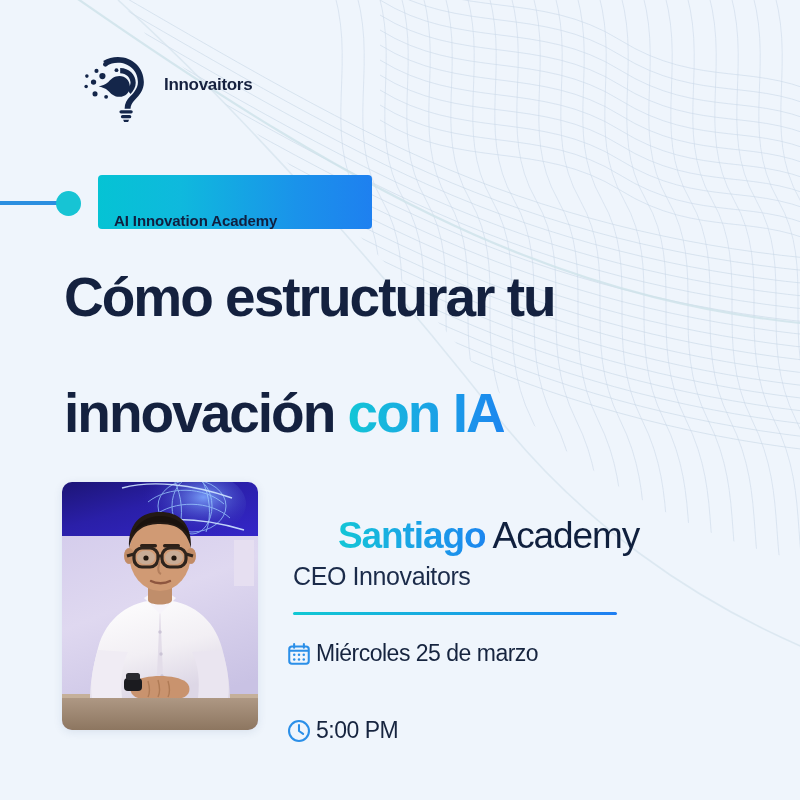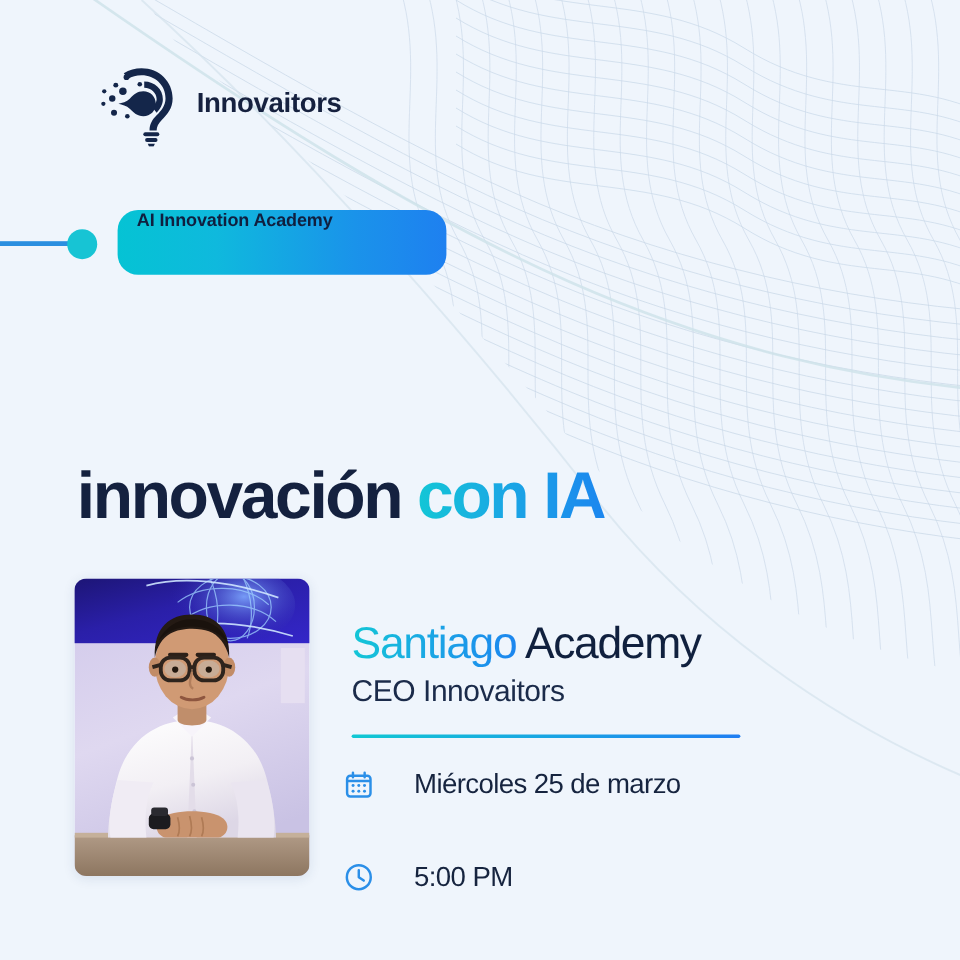--- a/index.html
+++ b/index.html
@@ -21,21 +21,21 @@
     position:absolute; inset:0; background:#eff5fc;
   }
 
   
   #logo-block {
     position:absolute; left:78px; top:48px;
     display:flex; align-items:center; gap:12px;
   }
   #logo-mark { width:74px; height:74px; display:block; }
   #logo-word {
-    font-size:23px; font-weight:bold; color:#16213f;
+    font-size:17px; font-weight:bold; color:#16213f;
     letter-spacing:-0.3px;
   }
 
   
   #badge-row {
     position:absolute; left:0; top:175px;
     width:400px; height:54px;
     display:flex; align-items:center;
   }
   #badge-line {
@@ -43,23 +43,23 @@
     width:68px; height:4px; background:#2b8fe0;
   }
   #badge-dot {
     position:absolute; left:56px; top:16px;
     width:25px; height:25px; border-radius:50%;
     background:#17c4d4;
   }
   #badge {
     position:absolute; left:98px; top:0;
     width:274px; height:54px;
-    border-radius:17px;
+    border-radius:4px;
     background:linear-gradient(90deg,#05c3d4 0%,#0fb9dd 30%,#1a93ea 72%,#1e80f0 100%);
-    display:flex; align-items:flex-start;
+    display:flex; align-items:flex-end;
     padding-left:16px;
   }
   #badge-label {
     font-size:15px; font-weight:bold; color:#101f3f;
     letter-spacing:-0.1px;
   }
 
   
   #headline {
     position:absolute; left:64px; top:268px;
@@ -90,37 +90,37 @@
 
   
   #speaker-name {
     position:absolute; left:293px; top:514px;
     font-size:37px;
     line-height:44px;
     letter-spacing:-1.1px;
     color:#10203e;
     white-space:nowrap;
   }
-  #speaker-first { font-weight:normal; }
+  #speaker-first { font-weight:bold;margin-left:45px; }
   #speaker-last  { font-weight:normal; }
 
   #speaker-role {
     position:absolute; left:293px; top:562px;
     font-size:25px; color:#1b2b4a; letter-spacing:-0.4px;
   }
 
   #divider {
     position:absolute; left:293px; top:612px;
     width:324px; height:3px; border-radius:2px;
     background:linear-gradient(90deg,#11c8d3 0%,#18a5e3 50%,#1f7ef2 100%);
   }
 
   .meta-row {
     position:absolute; left:286px;
-    display:flex; align-items:center; gap:33px;
+    display:flex; align-items:center; gap:4px;
   }
   #meta-date { top:640px; }
   #meta-time { top:717px; }
   .meta-icon { width:26px; height:26px; flex:none; display:block; }
   .meta-text {
     font-size:23px; color:#16243f; letter-spacing:-0.5px;
     white-space:nowrap;
   }
 </style>
 </head>
@@ -229,21 +229,21 @@
 
 <div id="badge-row">
   <div id="badge-line"></div>
   <div id="badge-dot"></div>
   <div id="badge">
     <span id="badge-label">AI Innovation Academy</span>
   </div>
 </div>
 
 <h1 id="headline">
-  <br>
+  <span>Cómo estructurar tu</span><br>
   <br>
   <span>innovación </span><span class="grad-text">con IA</span>
 </h1>
 
 <div id="photo">
   <svg id="photo-svg" viewBox="0 0 196 248" xmlns="http://www.w3.org/2000/svg" aria-hidden="true">
     <defs>
       <linearGradient id="screenG" x1="0" y1="0" x2="1" y2="1">
         <stop offset="0%" stop-color="#1b1470"></stop>
         <stop offset="45%" stop-color="#2a1fa8"></stop>

